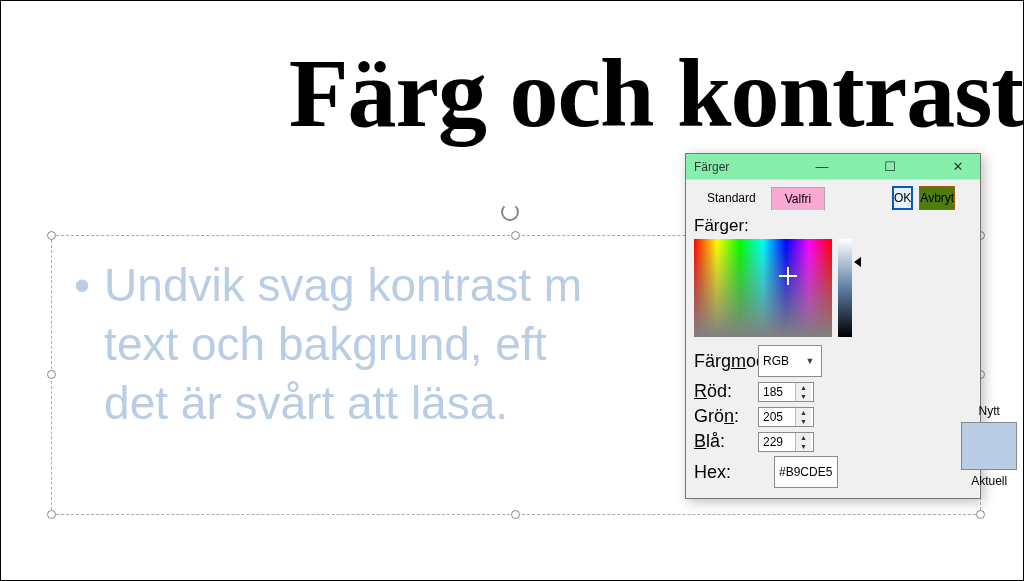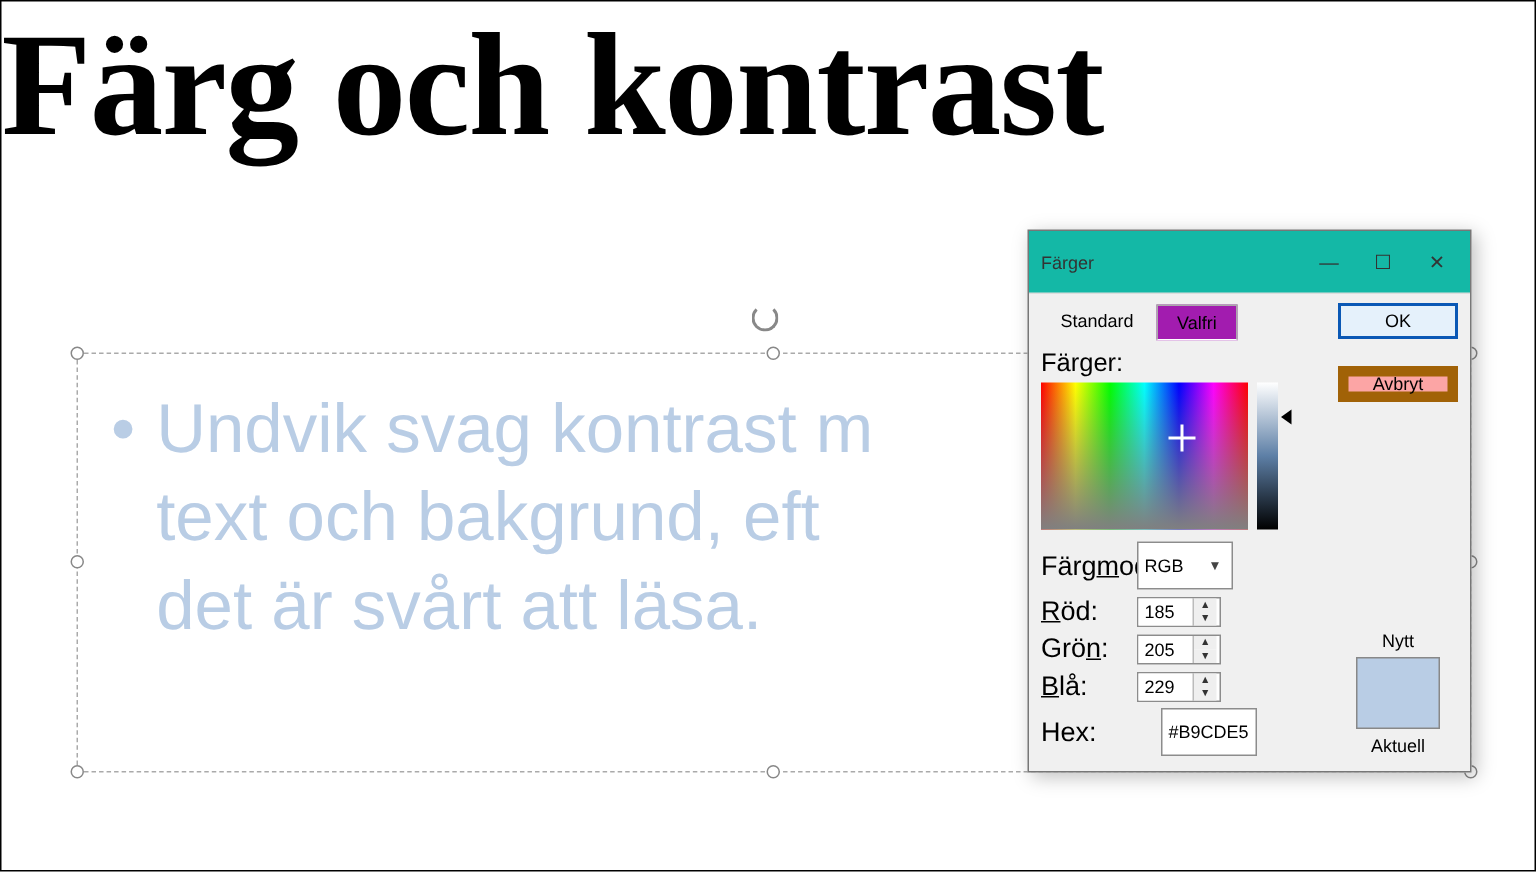--- a/index.html
+++ b/index.html
@@ -9,21 +9,22 @@
       background: #fff;
       font-family: "Segoe UI", Arial, sans-serif;
       position: relative;
       overflow: hidden;
       border: 1px solid #000;
     }
     .slide-title {
       font-family: Georgia, "Times New Roman", serif;
       font-weight: 900;
       font-size: 98px;
-      text-align: left;
+      text-align: right;
+      margin-top: 36px;
       letter-spacing: -1px;
     }
     .rotation-handle {
       position: absolute;
       left: 498px;
       top: 200px;
       width: 22px;
       height: 22px;
       display: flex;
       align-items: center;
@@ -79,56 +80,57 @@
       top: 152px;
       width: 296px;
       background: #f0f0f0;
       border: 1px solid #777;
       box-shadow: 3px 3px 12px rgba(0,0,0,.25);
       font-size: 12px;
     }
     .dlg-titlebar {
       display: flex;
       align-items: center;
-      height: 42px;
+      height: 26px;
       padding: 0 4px 0 8px;
-      background: #14b8a6;
+      background: #86efac;
       border-bottom: 1px solid #ddd;
+      gap: 32px;
     }
     .dlg-title { flex: 1; font-size: 12px; color: #333; }
     .tb-btn {
       width: 36px;
       height: 22px;
       display: flex;
       align-items: center;
       justify-content: center;
       color: #333;
       font-size: 13px;
     }
     .dlg-body {
       display: flex;
       gap: 10px;
       padding: 6px 8px 10px 8px;
     }
     .dlg-left { flex: 1; }
-    .dlg-right { width: 80px; display: flex; flex-direction: column; gap: 18px; align-items: stretch; }
+    .dlg-right { width: 80px; display: flex; flex-direction: row; gap: 6px; align-items: stretch; }
     .tabstrip {
       display: flex;
       gap: 2px;
       margin-bottom: 4px;
     }
     .tab {
       padding: 4px 13px;
       font-size: 12px;
       background: #f0f0f0;
       position: relative;
       top: 1px;
     }
     .tab.active {
-      background: #a21caf;
+      background: #f9a8d4;
       border: 1px solid #aaa;
       border-bottom: 1px solid #fff;
       text-align: right;
     }
     .label-row { font-size: 17px; margin-top: 6px; margin-bottom: 3px; }
     .spectrum-wrap { display: flex; gap: 6px; }
     .spectrum {
       width: 138px;
       height: 98px;
       position: relative;
@@ -214,22 +216,22 @@
       display: flex;
       align-items: center;
       justify-content: center;
       font-size: 7px;
       color: #333;
       background: #efefef;
     }
     .hex-input { width: 64px; margin-left: 16px; }
     .btn {
       height: 24px;
-      border: 7px solid #a16207;
-      background: #fca5a5;
+      border: 1px solid #a16207;
+      background: #4d7c0f;
       font-size: 12px;
       display: flex;
       align-items: center;
       justify-content: center;
     }
     .btn.primary { border: 2px solid #0a58b5; background: #e5f1fb; }
     .swatch-section { margin-top: auto; text-align: center; }
     .swatch-label { font-size: 12px; margin-bottom: 4px; }
     .swatch {
       width: 56px;

